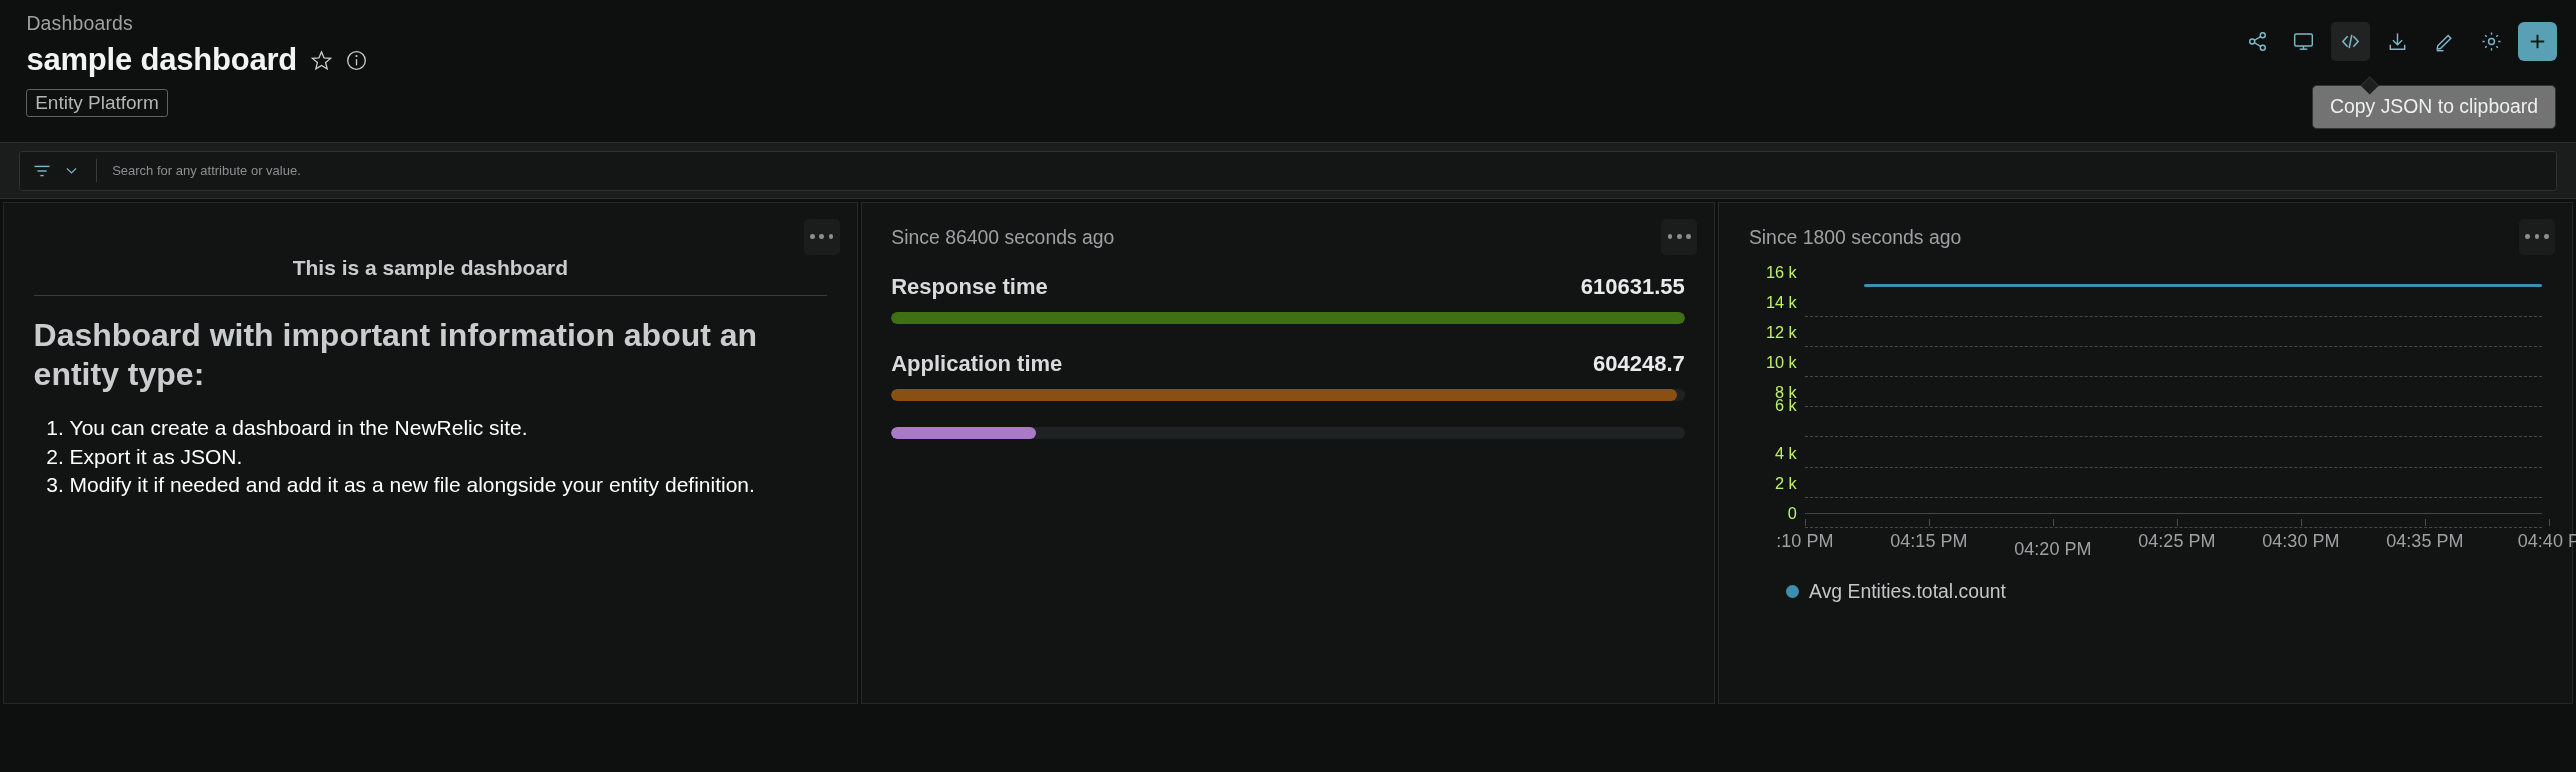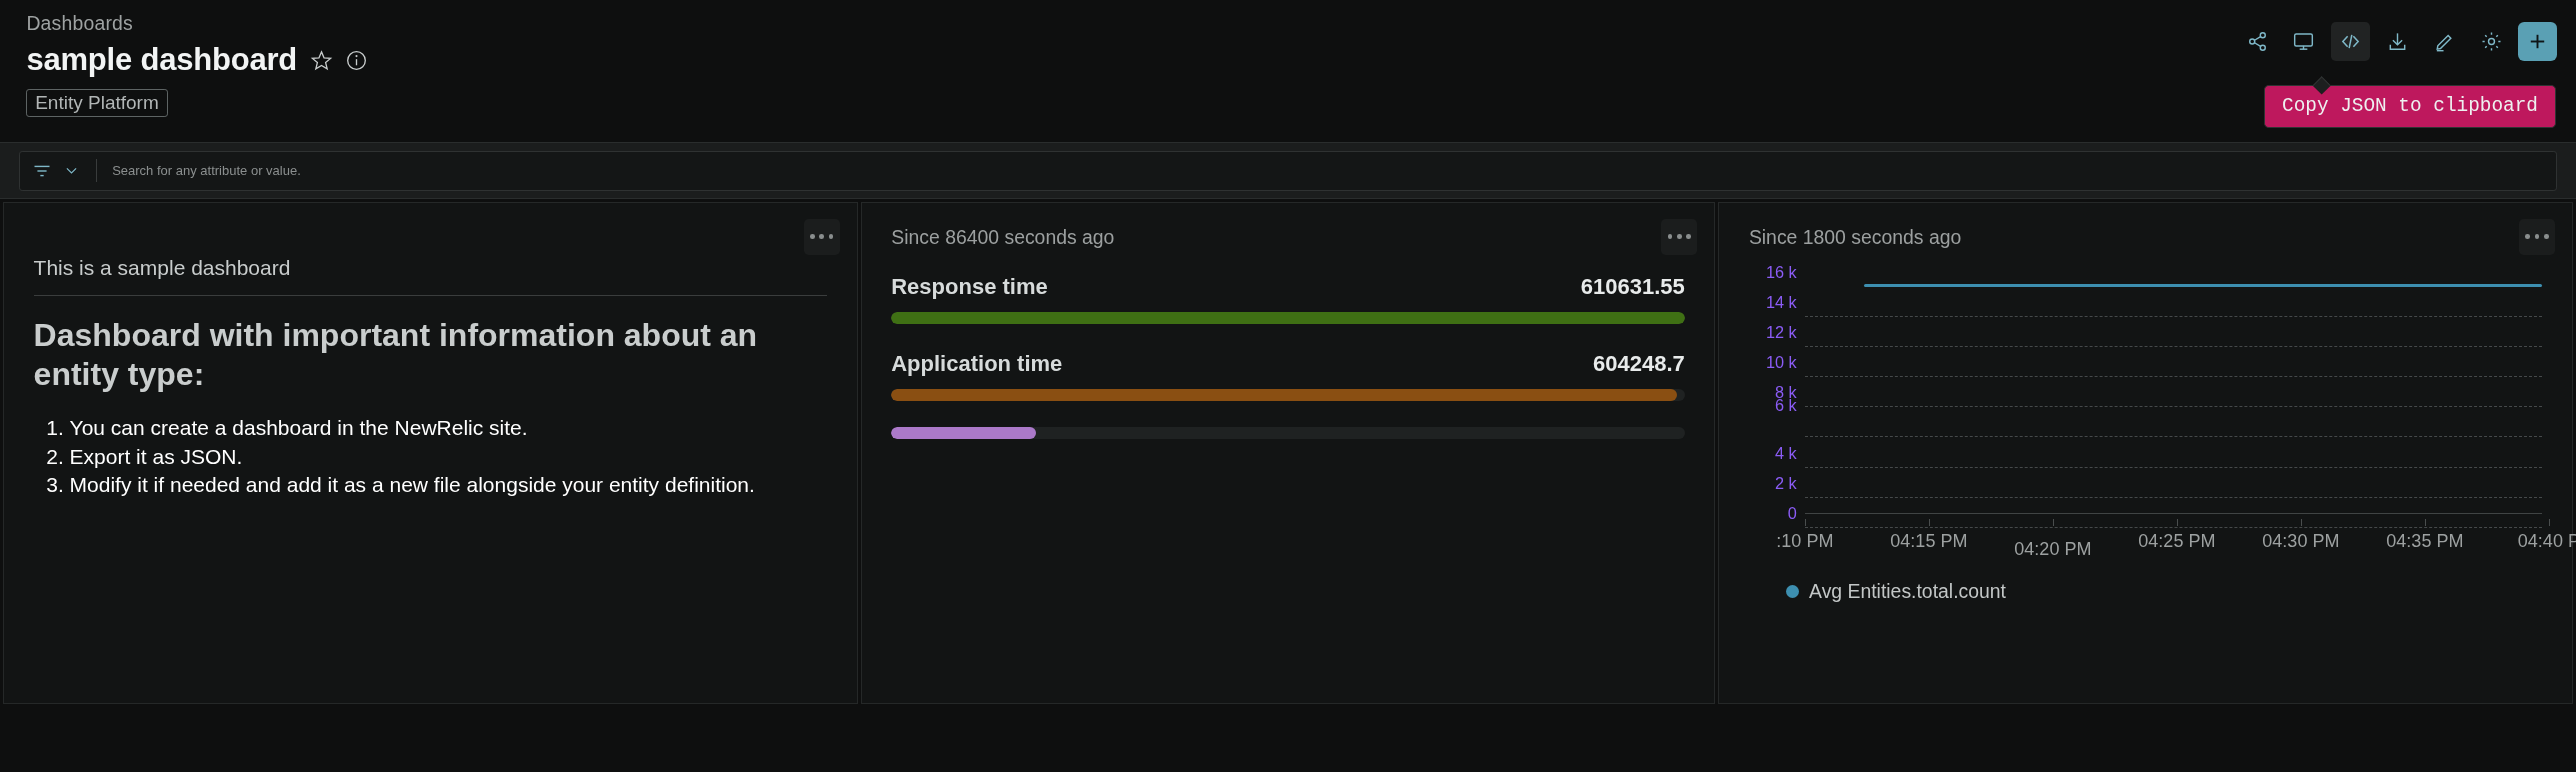--- a/index.html
+++ b/index.html
@@ -31,24 +31,23 @@
     width: 39px; height: 39px; border-radius: 4.7px;
     display: flex; align-items: center; justify-content: center;
     background: transparent; border: none; cursor: pointer;
   }
   .tbtn.active { background: #212323; }
   .tbtn.primary { background: #5aa0b4; border-radius: 6.2px; }
   .tbtn svg { display: block; }
 
   .tooltip {
     position: absolute; right: 20px; top: 85px;
-    background: #be185d; border: 0.8px solid #303333; border-radius: 4.7px;
+    background: #737373; border: 0.8px solid #303333; border-radius: 4.7px;
     padding: 9.3px 17px; font-size: 19.4px; color: #eef0f0; white-space: nowrap;
     z-index: 30;
-    font-family: Liberation Mono, monospace;
   }
   .tooltip:after {
     content: ""; position: absolute; top: -7px; left: 50px;
     width: 12.4px; height: 12.4px; background: #1d1f1f;
     border-left: 0.8px solid #303333; border-top: 0.8px solid #303333;
     transform: rotate(45deg);
   }
 
   .timepicker {
     position: absolute; right: 15.5px; top: 92px;
@@ -86,41 +85,41 @@
   .wmenu {
     position: absolute; right: 17px; top: 15.5px;
     width: 36px; height: 36px; border-radius: 4.7px; background: #1b1d1d;
     display: flex; align-items: center; justify-content: center; gap: 4.7px;
     cursor: pointer; border: none;
   }
   .wmenu i { width: 4.7px; height: 4.7px; border-radius: 50%; background: #8a8e8e; display: block; }
 
   
   .md { padding-top: 29.5px; }
-  .md h3 { font-size: 21px; font-weight: 400; color: #c8cccc; }
+  .md h3 { font-size: 21px; font-weight: 700; color: #c8cccc; text-align: center; }
   .md hr { border: none; border-top: 0.8px solid #3a3d3d; margin: 15.5px 0 20px 0; }
   .md h1 { font-size: 32px; font-weight: 700; color: #c9cdcd; line-height: 1.22; }
   .md ol { margin: 20px 0 0 36px; }
   .md ol li { font-size: 21px; color: #ffffff; line-height: 1.36; }
 
   
   .bars { margin-top: 25px; }
   .bar-row { margin-bottom: 26.4px; }
   .bar-row:last-child { margin-bottom: 0; }
   .bar-head { display: flex; justify-content: space-between; align-items: flex-end; margin-bottom: 12.4px; font-weight: bold; }
   .bar-name { font-size: 22px; color: #d7dbdb; }
   .bar-value { font-size: 22px; color: #e8ebeb; }
   .bar-track { height: 11.7px; border-radius: 6.2px; background: #1f2222; overflow: hidden; }
   .bar-fill { height: 100%; border-radius: 6.2px; }
 
   
   .chart-area { position: relative; margin-top: 23px; height: 334px; }
   .plot { position: absolute; left: 56px; right: 0; top: 0; height: 241px; }
   .ylabels { position: absolute; left: 0; top: 0; width: 54px; height: 241px; }
-  .ylabel { position: absolute; right: 6.2px; font-size: 16.3px; color: #8b5cf6; transform: translateY(-50%); white-space: nowrap; }
+  .ylabel { position: absolute; right: 6.2px; font-size: 16.3px; color: #bef264; transform: translateY(-50%); white-space: nowrap; }
   .gridline { position: absolute; left: 0; right: 0; height: 0; border-top: 0.8px dashed #45494a; }
   .dataline { position: absolute; height: 3.1px; background: #3d8fb0; left: 8%; right: 0; border-radius: 1.6px; }
   .xaxis { position: absolute; left: 56px; right: 0; top: 241px; height: 0.8px; background: #404444; }
   .xticks { position: absolute; left: 0; right: 0; top: 247px; height: 39px; }
   .xtick { position: absolute; top: 0; width: 0.8px; height: 7px; background: #4a4e4e; }
   .xtlabel { position: absolute; top: 12.4px; font-size: 18px; color: #9da1a1; transform: translateX(-50%); white-space: nowrap; }
   .legend { position: absolute; left: 37px; top: 308px; display: flex; align-items: center; gap: 10px; }
   .legend-dot { width: 13.2px; height: 13.2px; border-radius: 50%; background: #3d8fb0; }
   .legend-label { font-size: 19.4px; color: #c3c7c7; }
 </style>

